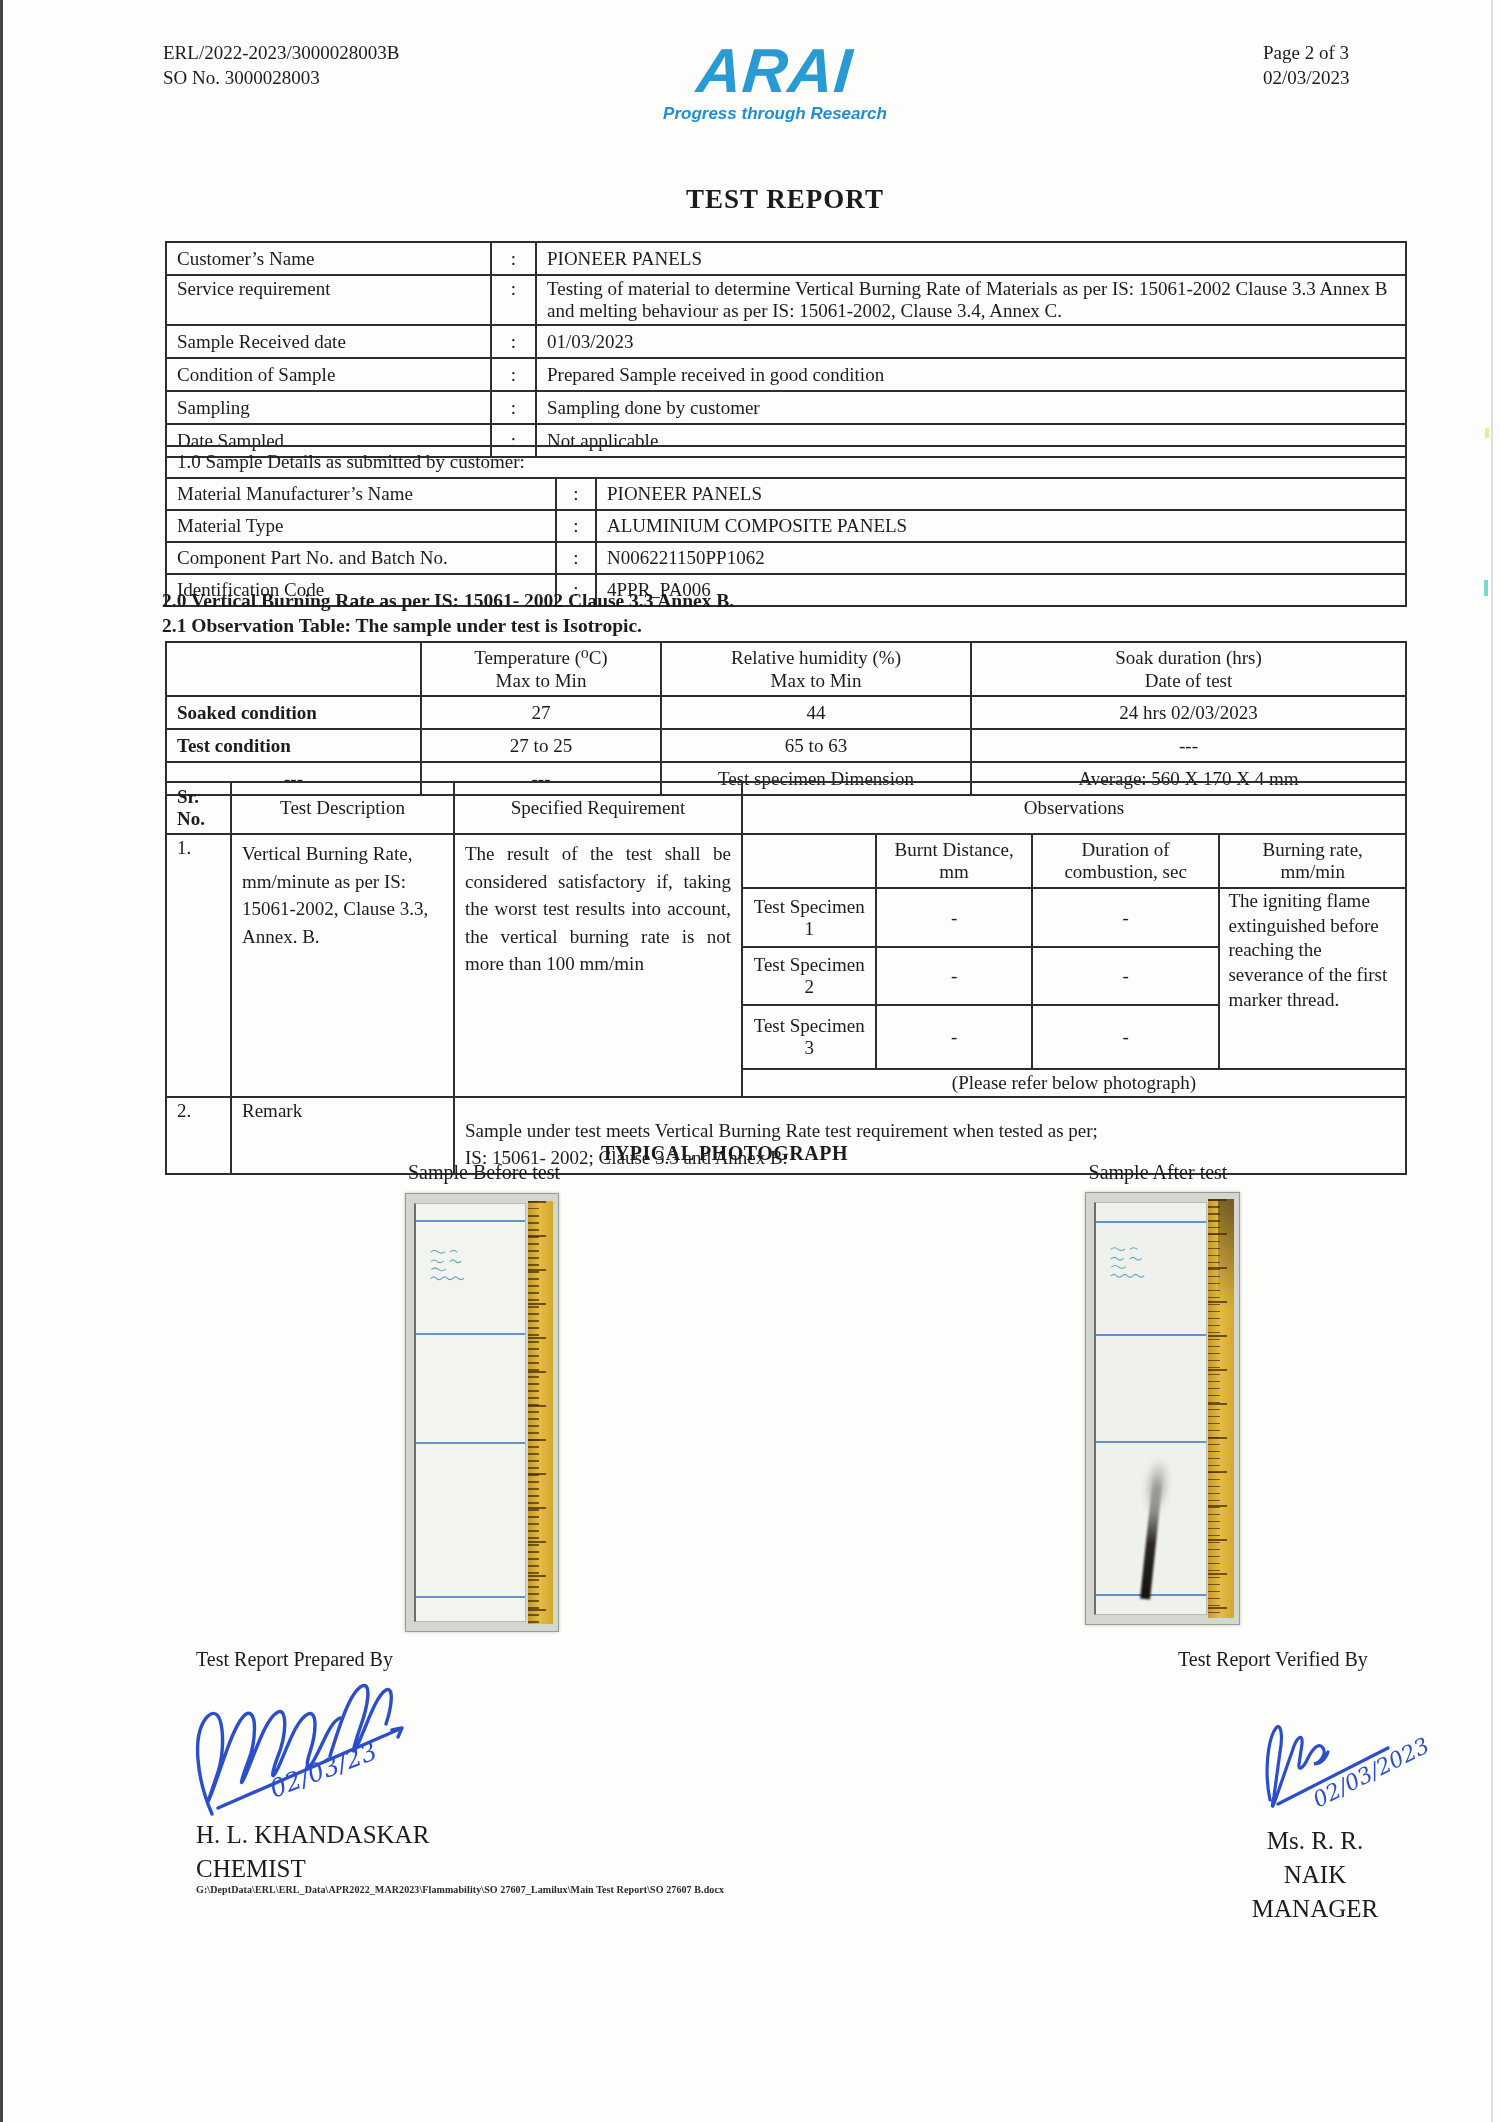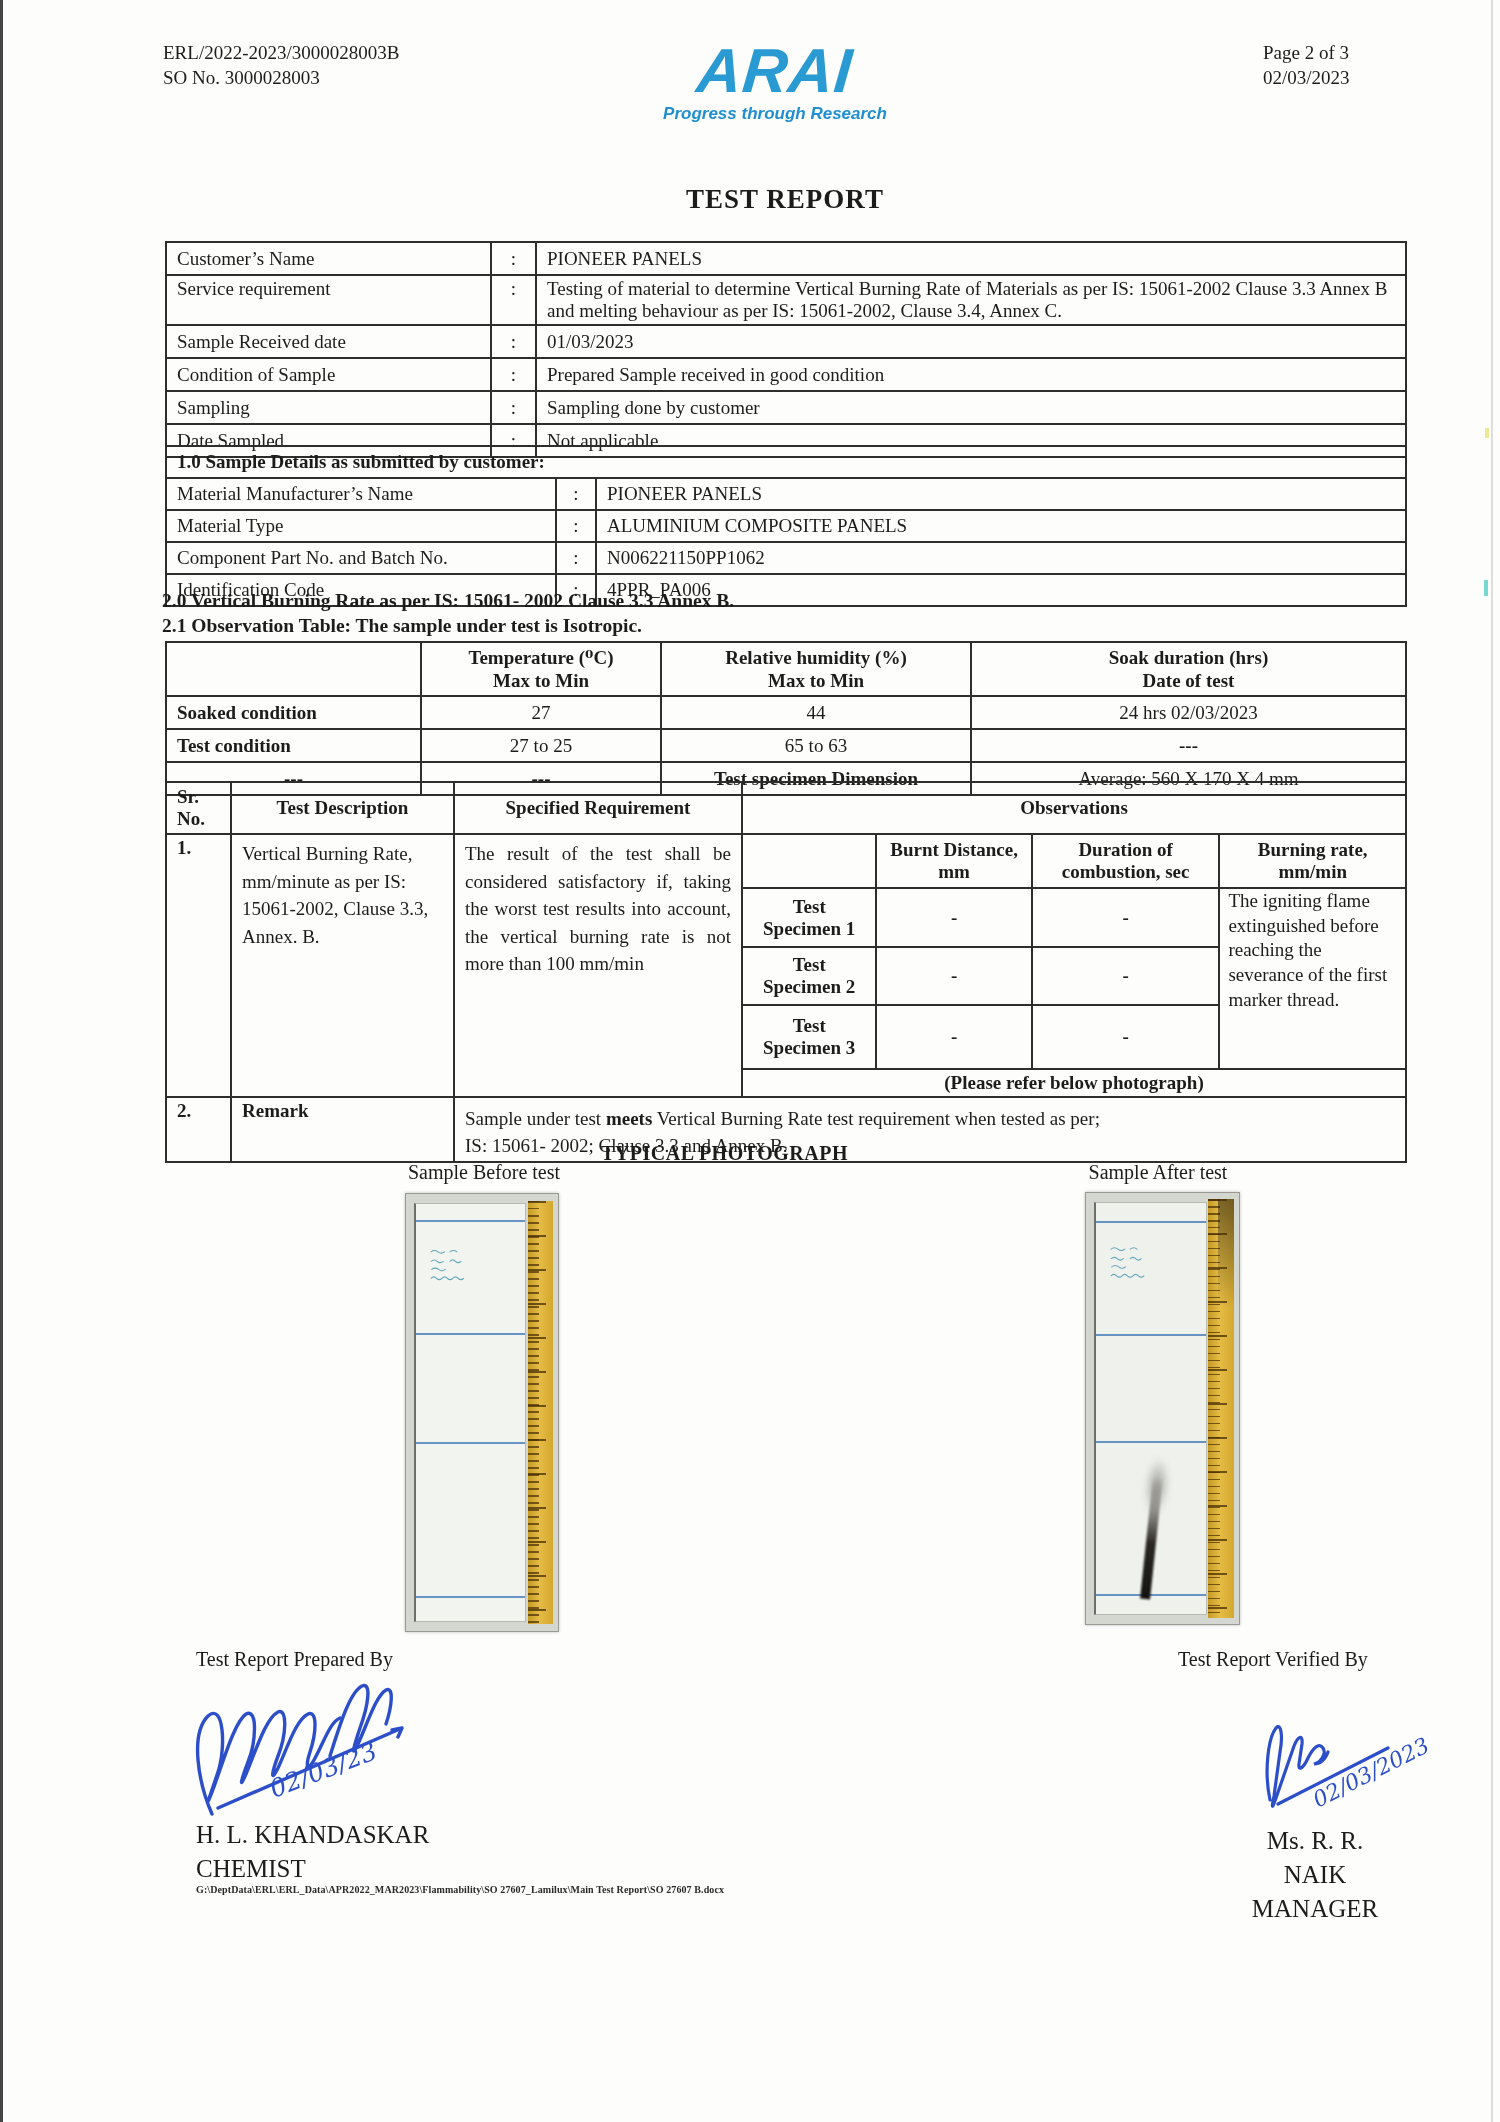--- a/index.html
+++ b/index.html
@@ -19,21 +19,21 @@
   .logo-wrap{left:630px;top:42px;width:290px;text-align:center;}
   .logo-text{font-family:"Liberation Sans","DejaVu Sans",sans-serif;font-style:italic;font-weight:800;
              font-size:62px;line-height:.95;color:#2a9ad2;transform:skewX(-5deg);letter-spacing:1px;display:inline-block;}
   .logo-tag{font-family:"Liberation Sans","DejaVu Sans",sans-serif;font-style:italic;font-weight:700;
             font-size:17px;color:#1f8fd0;margin-top:3px;}
   .doc-title{left:165px;top:184px;width:1240px;text-align:center;font-size:27px;font-weight:700;letter-spacing:1px;}
 
   
   table{border-collapse:collapse;table-layout:fixed;}
   td{border:2px solid #2e2e2e;font-size:19px;padding:2px 10px;vertical-align:middle;overflow:hidden;}
-  .bold{font-weight:700;}
+  .bold{font-weight:400;}
   .center{text-align:center;}
   .top{vertical-align:top;}
   .justify{text-align:justify;margin-top:36px;}
 
   .t1{left:165px;top:241px;width:1240px;}
   .t1 td{height:27px;}
   .t2{left:165px;top:445px;width:1240px;}
   .t2 td{height:26px;}
   .sec-h{font-size:19.5px;font-weight:700;}
   .h20{left:162px;top:590px;}
@@ -282,21 +282,21 @@
           <tr>
             <td colspan="4" class="bold center" style="height:22px">(Please refer below photograph)</td>
           </tr>
         </tbody>
             </table>
       </td>
     </tr>
     <tr>
       <td class="top bold">2.</td>
       <td class="top bold">Remark</td>
-      <td colspan="2" class="top" style="line-height:1.4;padding-top:8px">
+      <td colspan="2" class="top" style="line-height:1.4;padding-top:20px">
         <span style="display:block"><span>Sample under test </span><span class="bold">meets</span><span> Vertical Burning Rate test requirement when tested as per;</span></span>
         <span style="display:block">IS: 15061- 2002; Clause 3.3 and Annex B.</span>
       </td>
     </tr>
   </tbody>
     </table>
 
   <div class="abs typ-h">TYPICAL PHOTOGRAPH</div>
   <div class="abs ph-label" style="left:359px;">Sample Before test</div>
   <div class="abs ph-label" style="left:1033px;">Sample After test</div>

